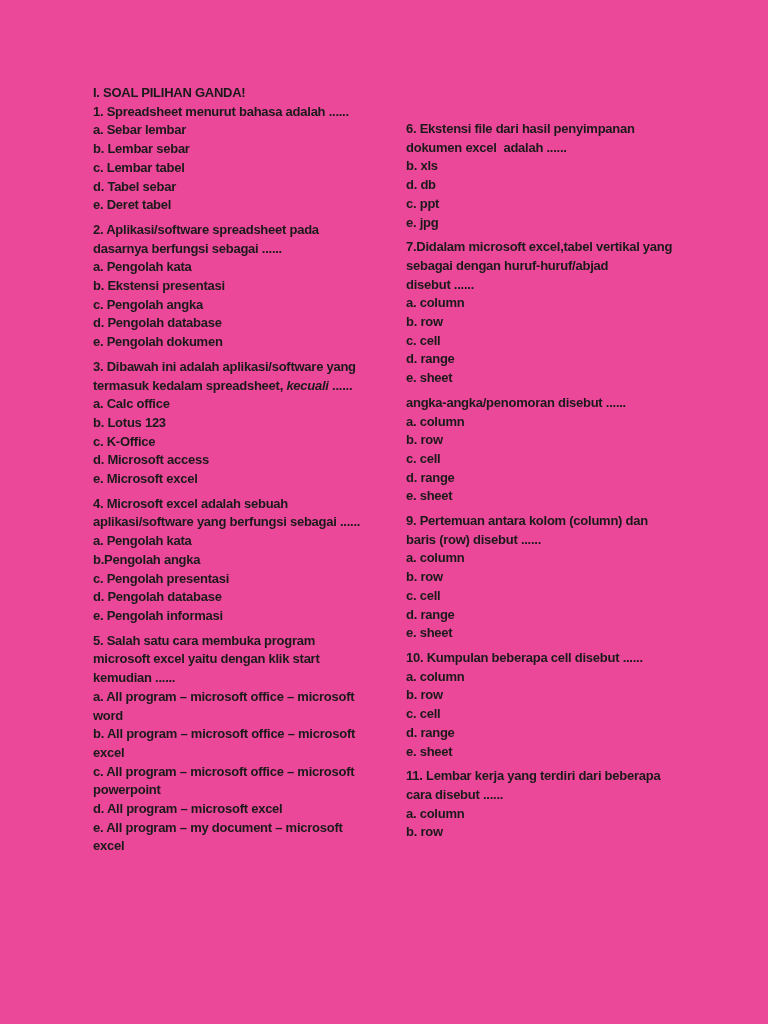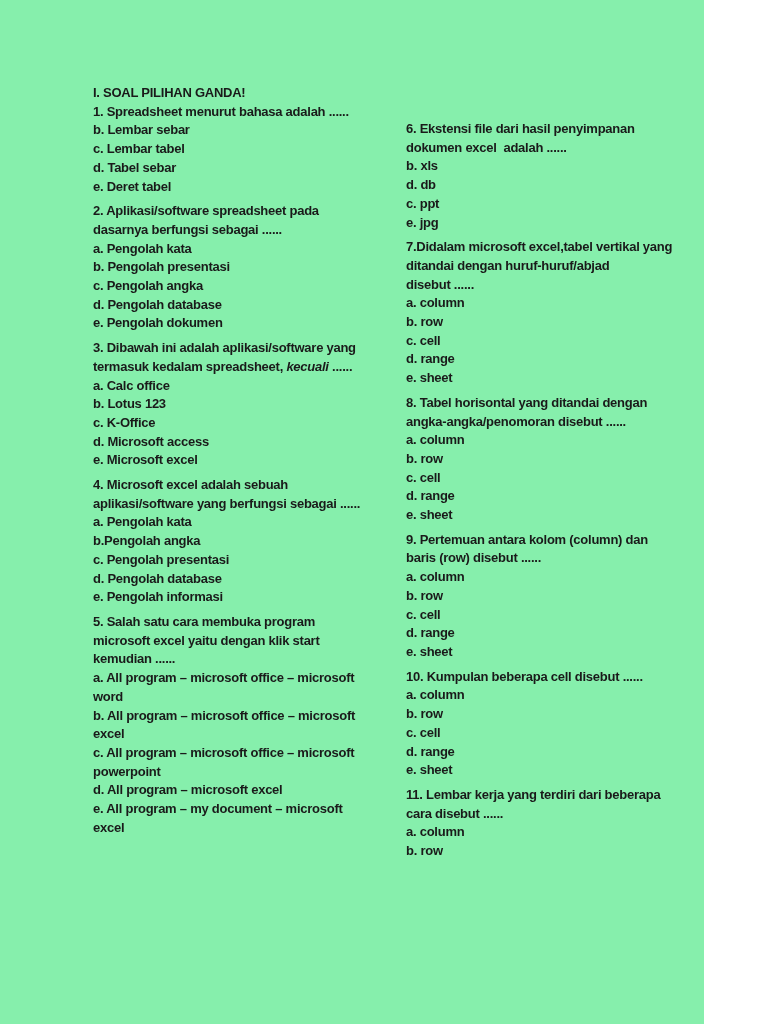--- a/index.html
+++ b/index.html
@@ -2,23 +2,23 @@
 <html><head>
 <meta charset="utf-8">
 <style>
   html, body {
     margin: 0;
     padding: 0;
     background: #ffffff;
   }
   .canvas {
     position: relative;
-    width: 704px;
+    width: 768px;
     height: 1024px;
-    background: #86efac;
+    background: #ec4899;
     overflow: hidden;
     font-family: "Liberation Sans", sans-serif;
   }
   .col {
     position: absolute;
     font-size: 13px;
     line-height: 18.7px;
     font-weight: 700;
     color: #1a1a1a;
     letter-spacing: -0.25px;
@@ -32,31 +32,32 @@
 </style>
 </head>
 <body>
 
 <div class="canvas">
   <div class="col col-left" id="col-left">
     <div class="block">
       <div class="line section-title">I. SOAL PILIHAN GANDA!</div>
       <div id="first-question-slot">
           <div class="line">1. Spreadsheet menurut bahasa adalah ......</div>
+          <div class="line">a. Sebar lembar</div>
           <div class="line">b. Lembar sebar</div>
           <div class="line">c. Lembar tabel</div>
           <div class="line">d. Tabel sebar</div>
           <div class="line">e. Deret tabel</div>
         </div>
     </div>
   <div class="block">
         <div class="line">2. Aplikasi/software spreadsheet pada</div>
         <div class="line">dasarnya berfungsi sebagai ......</div>
         <div class="line">a. Pengolah kata</div>
-        <div class="line">b. Pengolah presentasi</div>
+        <div class="line">b. Ekstensi presentasi</div>
         <div class="line">c. Pengolah angka</div>
         <div class="line">d. Pengolah database</div>
         <div class="line">e. Pengolah dokumen</div>
       </div>
       <div class="block">
         <div class="line">3. Dibawah ini adalah aplikasi/software yang</div>
         <div class="line"><span>termasuk kedalam spreadsheet, </span><span class="italic">kecuali</span><span> ......</span></div>
         <div class="line">a. Calc office</div>
         <div class="line">b. Lotus 123</div>
         <div class="line">c. K-Office</div>
@@ -91,30 +92,29 @@
       <div class="block">
         <div class="line">6. Ekstensi file dari hasil penyimpanan</div>
         <div class="line">dokumen excel  adalah ......</div>
         <div class="line">b. xls</div>
         <div class="line">d. db</div>
         <div class="line">c. ppt</div>
         <div class="line">e. jpg</div>
       </div>
       <div class="block">
         <div class="line">7.Didalam microsoft excel,tabel vertikal yang</div>
-        <div class="line">ditandai dengan huruf-huruf/abjad</div>
+        <div class="line">sebagai dengan huruf-huruf/abjad</div>
         <div class="line">disebut ......</div>
         <div class="line">a. column</div>
         <div class="line">b. row</div>
         <div class="line">c. cell</div>
         <div class="line">d. range</div>
         <div class="line">e. sheet</div>
       </div>
       <div class="block">
-        <div class="line">8. Tabel horisontal yang ditandai dengan</div>
         <div class="line">angka-angka/penomoran disebut ......</div>
         <div class="line">a. column</div>
         <div class="line">b. row</div>
         <div class="line">c. cell</div>
         <div class="line">d. range</div>
         <div class="line">e. sheet</div>
       </div>
       <div class="block">
         <div class="line">9. Pertemuan antara kolom (column) dan</div>
         <div class="line">baris (row) disebut ......</div>

